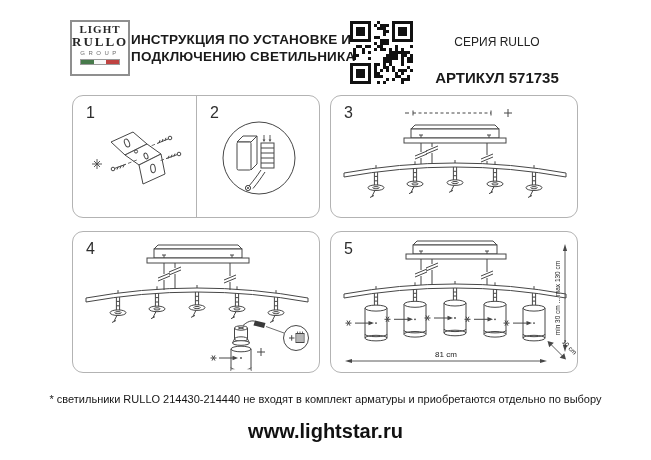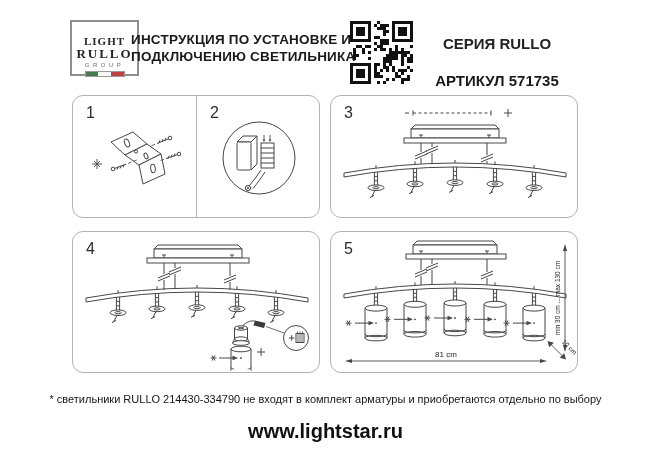--- a/index.html
+++ b/index.html
@@ -19,21 +19,21 @@
   .flag-w{flex:1;background:#f7f7f7}
   .flag-r{flex:1;background:#bf4341}
   .footnote{position:absolute;left:0;top:393px;width:100%;text-align:center;font-size:11px;color:#161616}
   .website{position:absolute;left:0;top:420px;width:100%;text-align:center;font-size:20px;font-weight:bold;color:#111}
 </style>
 </head>
 <body>
 
 <div id="page">
 
-  <div class="abs" style="left:70px;top:20px;width:69px;height:56px;border:2px solid #8f8f8f;text-align:center;padding-top:14px">
+  <div class="abs" style="left:70px;top:20px;width:60px;height:56px;border:2px solid #8f8f8f;text-align:center;padding-top:2px">
     <div class="serif" style="font-weight:bold;font-size:11px;letter-spacing:1px;line-height:11px;color:#262626">LIGHT</div>
     <div class="serif" style="font-weight:bold;font-size:13px;letter-spacing:2px;line-height:13px;color:#262626">RULLO</div>
     <div style="font-size:6px;letter-spacing:3.5px;color:#6e6e6e;line-height:8px;margin-top:1px">GROUP</div>
     <div class="flagbar">
       <div class="flag-g"></div>
       <div class="flag-w"></div>
       <div class="flag-r"></div>
     </div>
   </div>
 
@@ -245,21 +245,21 @@
       <rect x="9" y="60" width="3" height="3"></rect>
       <rect x="12" y="60" width="3" height="3"></rect>
       <rect x="15" y="60" width="3" height="3"></rect>
       <rect x="18" y="60" width="3" height="3"></rect>
       <rect x="27" y="60" width="3" height="3"></rect>
       <rect x="33" y="60" width="3" height="3"></rect>
       <rect x="51" y="60" width="3" height="3"></rect>
     </svg>
 
   <div class="abs" style="left:433px;top:35px;width:128px;text-align:center">
-    <div style="font-size:15px;font-weight:bold;color:#222">СЕРИЯ RULLO</div>
+    <div style="font-size:12px;font-weight:normal;color:#222">СЕРИЯ RULLO</div>
     <div style="font-size:15px;font-weight:bold;margin-top:20px;color:#1a1a1a">АРТИКУЛ 571735</div>
   </div>
 
   <div class="panel" style="left:72px;top:95px;width:248px;height:123px">
     <div class="half" style="left:0;border-right:1.2px solid #b3b3b3">
       <div class="pnum">1</div>
       <svg width="122" height="119" viewBox="0 0 122 119">
         <g stroke="#474747" stroke-width="1" fill="none">
 
           <g stroke-width="0.9">
@@ -492,16 +492,16 @@
         <g stroke-width="0.9">
           <path d="M220 112.5 L231.5 124"></path>
           <polygon points="216.5,109 222.8,110.7 218.2,115.3" fill="#474747" stroke="none"></polygon>
           <polygon points="235,127.5 228.7,125.8 233.3,121.2" fill="#474747" stroke="none"></polygon>
           <text font-size="6.5" fill="#222" stroke="none" transform="translate(230.5 110.5) rotate(45)">10 cm</text>
         </g>
       </g>
     </svg>
   </div>
 
-  <div class="footnote">* светильники RULLO 214430-334790 не входят в комплект арматуры и приобретаются отдельно по выбору</div>
+  <div class="footnote">* светильники RULLO 214430-214440 не входят в комплект арматуры и приобретаются отдельно по выбору</div>
   <div class="website">www.lightstar.ru</div>
 
 </div>
 
 </body></html>

